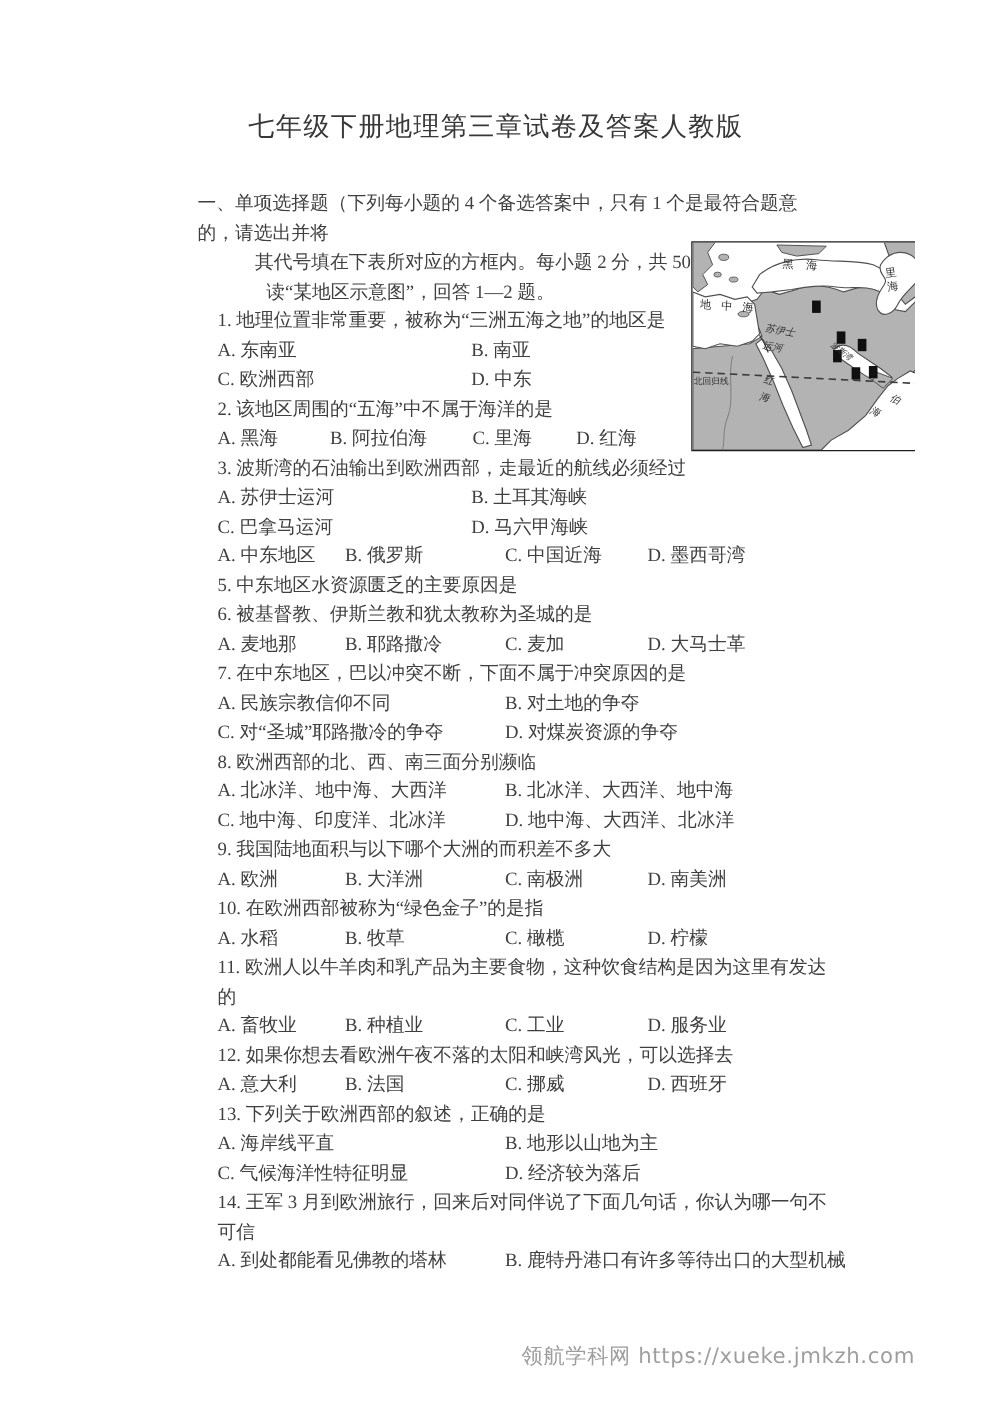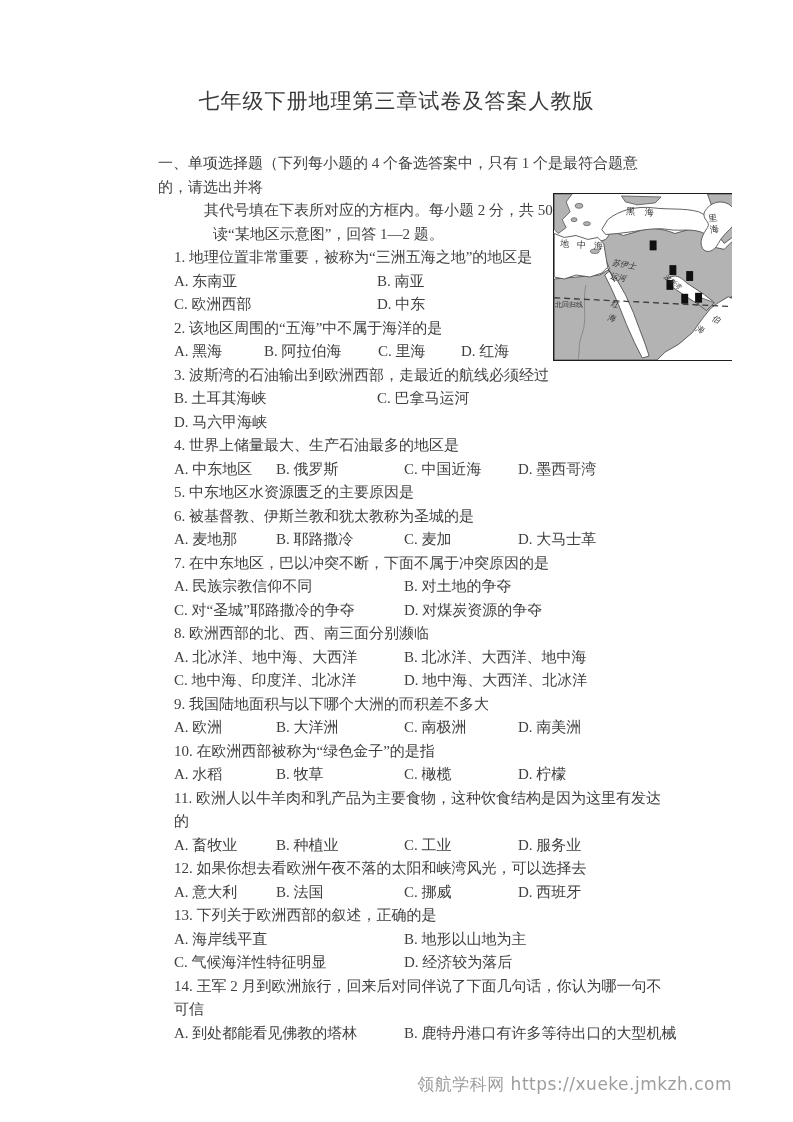--- a/index.html
+++ b/index.html
@@ -79,29 +79,29 @@
           <div class="opts g4n">
             <span class="opt">A. 黑海</span>
             <span class="opt">B. 阿拉伯海</span>
             <span class="opt">C. 里海</span>
             <span class="opt">D. 红海</span>
           </div>
         </div>
         <div class="q">
           <div class="q-text">3. 波斯湾的石油输出到欧洲西部，走最近的航线必须经过</div>
           <div class="opts g2n">
+            <span class="opt">A. 苏伊士运河</span>
             <span class="opt">B. 土耳其海峡</span>
             <span class="opt">C. 巴拿马运河</span>
             <span class="opt">D. 马六甲海峡</span>
           </div>
         </div>
       </div>
 
       <div class="q">
-        <div class="q-text">4. 世界上储量最大、生产石油最多的地区是</div>
         <div class="opts g4">
           <span class="opt">A. 中东地区</span>
           <span class="opt">B. 俄罗斯</span>
           <span class="opt">C. 中国近海</span>
           <span class="opt">D. 墨西哥湾</span>
         </div>
       </div>
 
       <div class="q">
         <div class="q-text">5. 中东地区水资源匮乏的主要原因是</div>
@@ -181,21 +181,21 @@
         <div class="q-text">13. 下列关于欧洲西部的叙述，正确的是</div>
         <div class="opts g2">
           <span class="opt">A. 海岸线平直</span>
           <span class="opt">B. 地形以山地为主</span>
           <span class="opt">C. 气候海洋性特征明显</span>
           <span class="opt">D. 经济较为落后</span>
         </div>
       </div>
 
       <div class="q">
-        <div class="q-text">14. 王军 2 月到欧洲旅行，回来后对同伴说了下面几句话，你认为哪一句不可信</div>
+        <div class="q-text">14. 王军 3 月到欧洲旅行，回来后对同伴说了下面几句话，你认为哪一句不可信</div>
         <div class="opts g2">
           <span class="opt">A. 到处都能看见佛教的塔林</span>
           <span class="opt">B. 鹿特丹港口有许多等待出口的大型机械</span>
         </div>
       </div>
 
     </div>
   </div>
 
   <div class="map-box">

